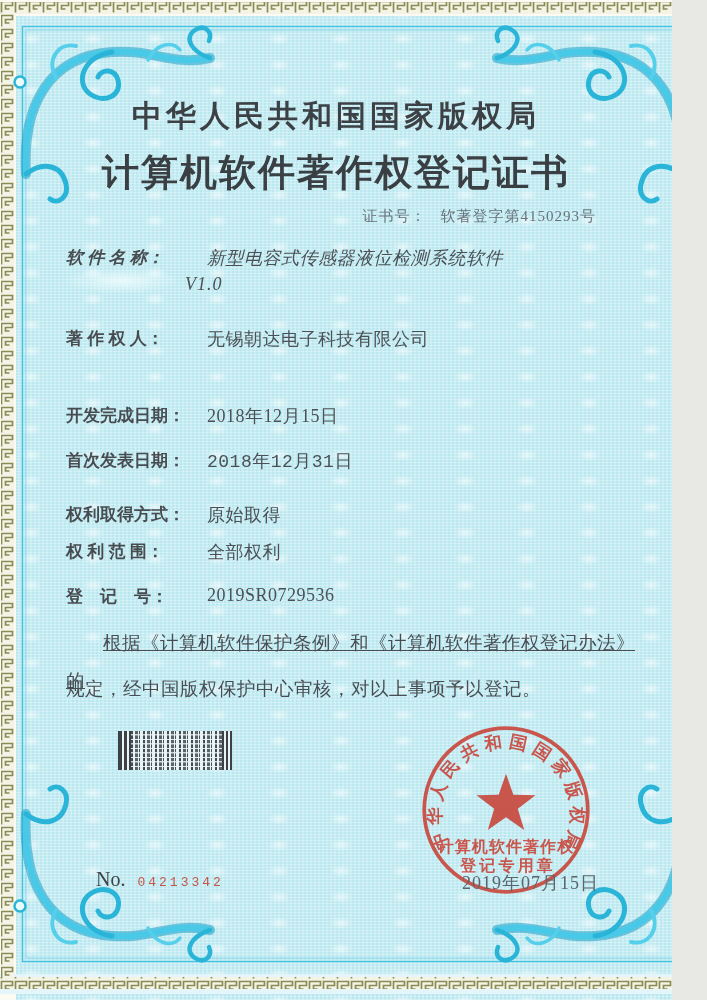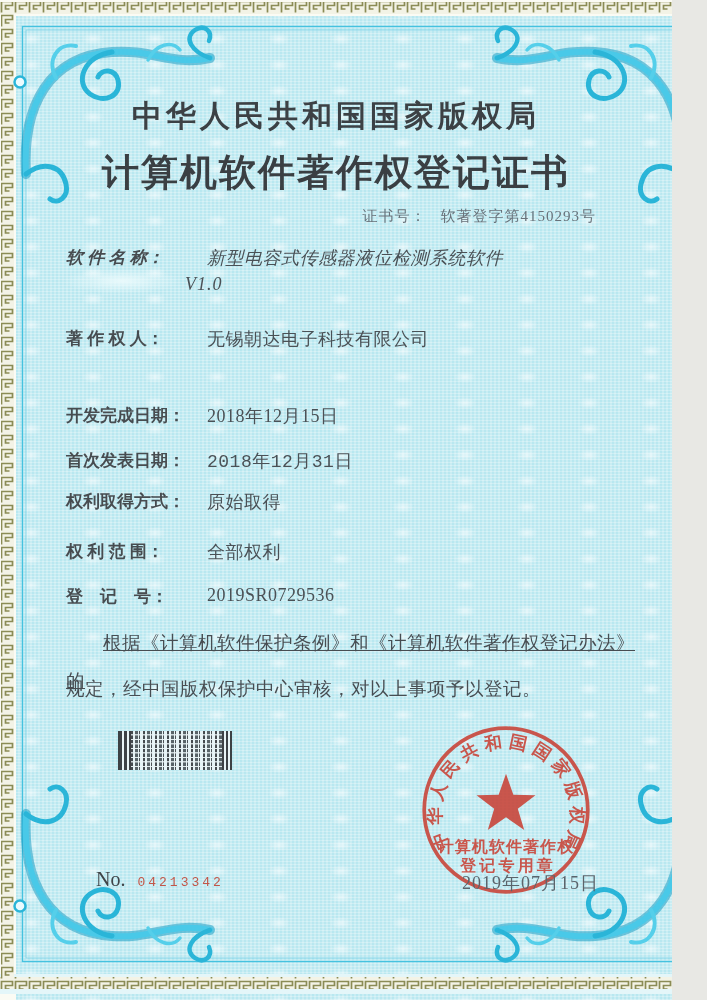--- a/index.html
+++ b/index.html
@@ -118,21 +118,21 @@
     <span class="fvalue">无锡朝达电子科技有限公司</span>
   </div>
   <div class="abs field" style="top:404px;">
     <span class="flabel">开发完成日期：</span>
     <span class="fvalue">2018年12月15日</span>
   </div>
   <div class="abs field" style="top:449px;font-family:Liberation Mono, monospace;">
     <span class="flabel">首次发表日期：</span>
     <span class="fvalue">2018年12月31日</span>
   </div>
-  <div class="abs field" style="top:490px;text-align:right;">
+  <div class="abs field" style="top:503px;text-align:right;">
     <span class="flabel">权利取得方式：</span>
     <span class="fvalue">原始取得</span>
   </div>
   <div class="abs field" style="top:540px;">
     <span class="flabel">权 利 范 围：</span>
     <span class="fvalue">全部权利</span>
   </div>
   <div class="abs field" style="top:585px;">
     <span class="flabel">登　记　号：</span>
     <span class="fvalue">2019SR0729536</span>

